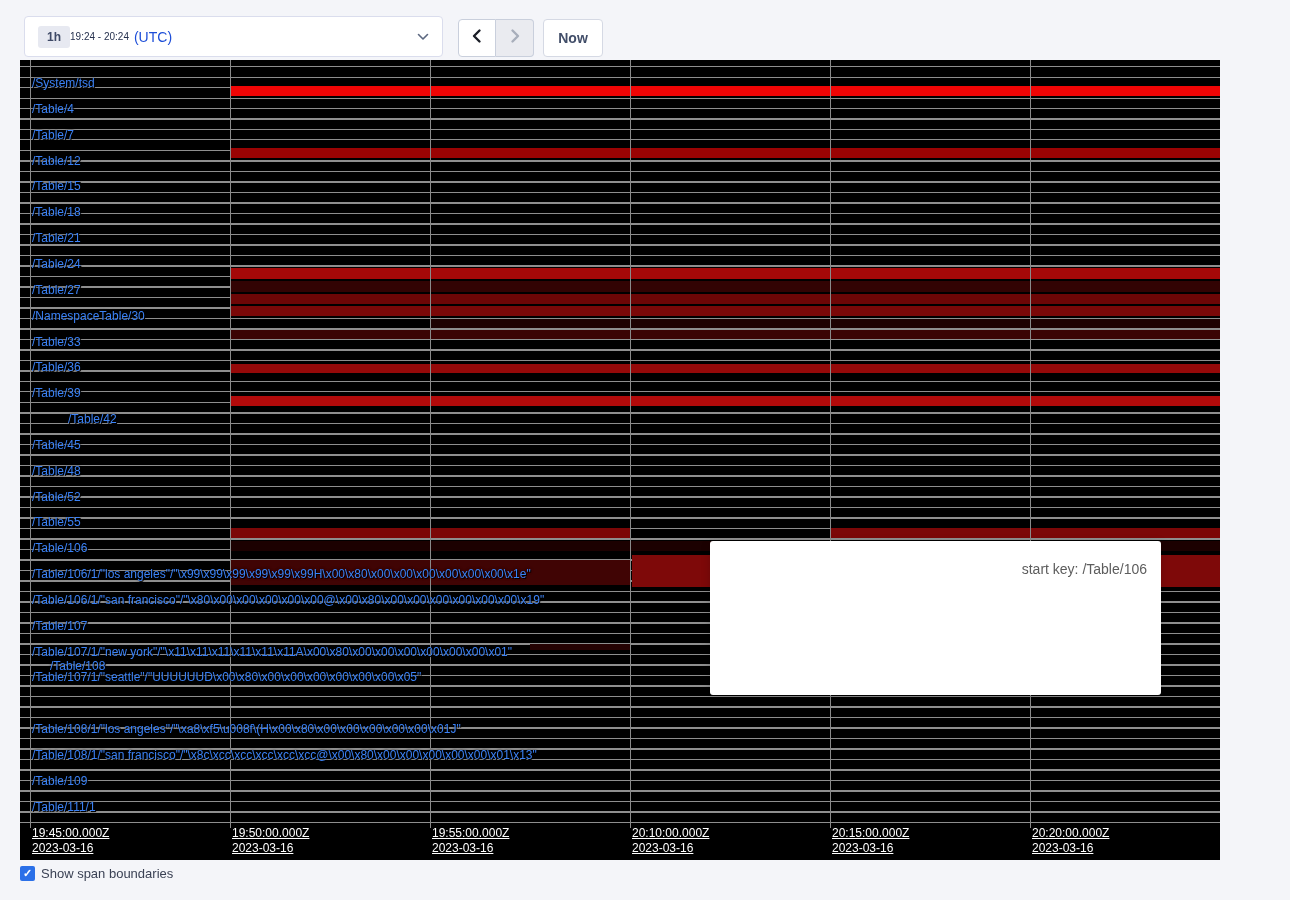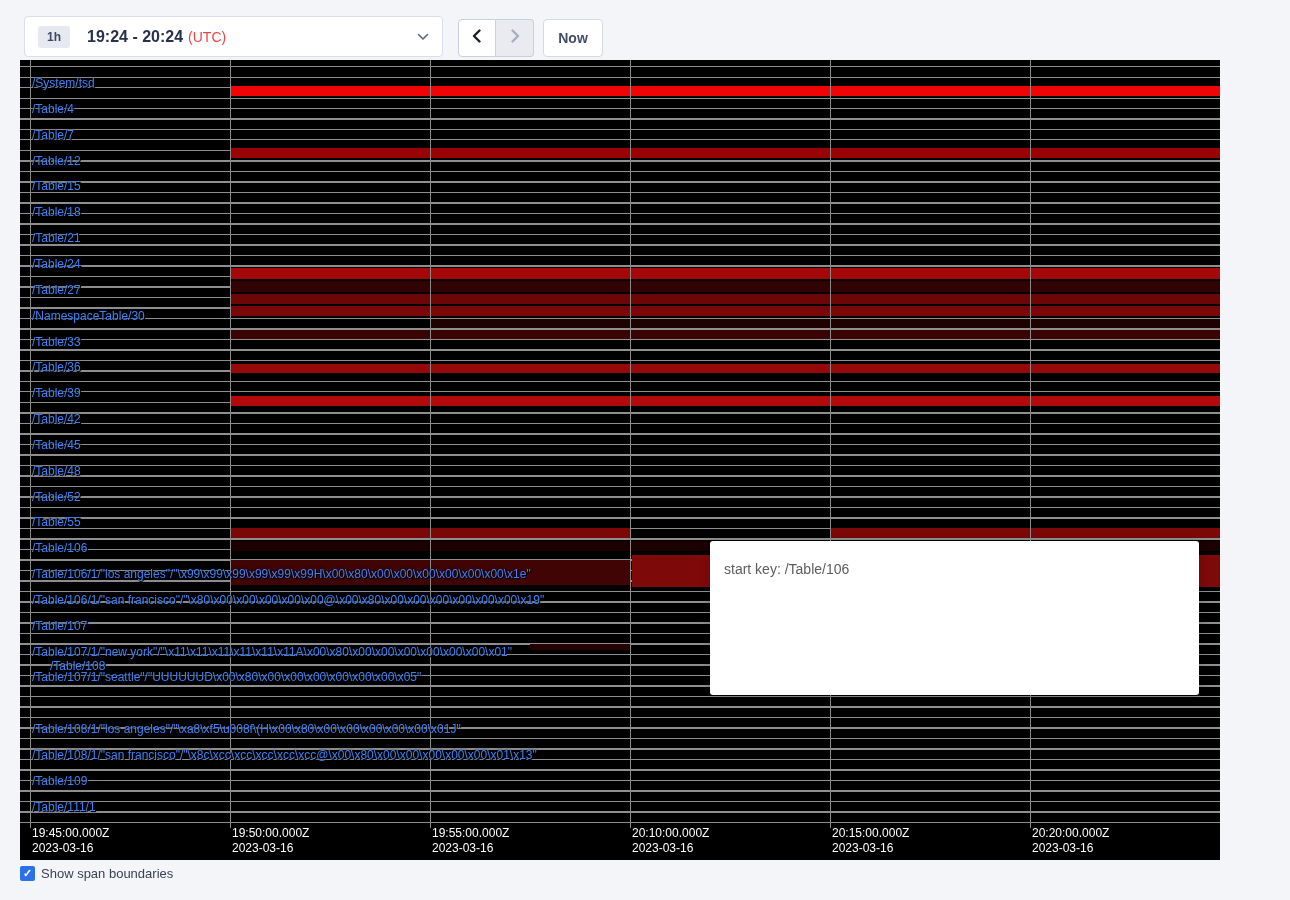--- a/index.html
+++ b/index.html
@@ -10,24 +10,24 @@
     overflow:hidden;
   }
   
   .range-select{
     position:absolute;left:24px;top:16px;width:419px;height:41px;
     background:#fff;border:1px solid #dadded;border-radius:4px;
     display:flex;align-items:center;padding:0 13px;box-sizing:border-box;cursor:pointer;
   }
   .range-pill{
     background:#e7e9f1;border-radius:3px;font-size:12px;font-weight:bold;
-    color:#3e4966;padding:4px 9px;margin-right:17px;
+    color:#3e4966;padding:4px 9px;margin-right:0;
   }
-  .range-text{font-size:16px;font-weight:bold;color:#26314e;margin-right:5px;}
-  .range-tz{font-size:14px;color:#ef4444;}
+  .range-text{font-size:10px;font-weight:normal;color:#26314e;margin-right:5px;}
+  .range-tz{font-size:14px;color:#1d4ed8;}
   .select-chevron{margin-left:auto;display:flex;align-items:center;}
   .nav-group{position:absolute;left:458px;top:19px;display:flex;}
   .nav-btn{
     box-sizing:border-box;width:38px;height:38px;display:flex;align-items:center;
     justify-content:center;background:#fff;border:1px solid #c9cfdc;cursor:pointer;
   }
   .nav-prev{border-radius:4px 0 0 4px;}
   .nav-next{border-radius:0 4px 4px 0;background:#eaebf0;border-left:none;cursor:default;}
   .now-btn{
     position:absolute;left:543px;top:19px;width:60px;height:38px;box-sizing:border-box;
@@ -46,26 +46,26 @@
       to bottom,
       rgba(150,150,150,.95) 0px, rgba(150,150,150,.95) 1px,
       transparent 1px, transparent 10.5px);
   }
   .band{position:absolute;z-index:2;}
   .vline{position:absolute;top:0;width:1px;height:768px;background:#8a8a8a;z-index:3;}
   .rlabel{
     position:absolute;left:12px;z-index:4;color:#3b82f6;font-size:12px;line-height:14px;
     white-space:nowrap;text-shadow:1px 1px 0 #000,0 0 3px #000;
   }
-  .tick{position:absolute;top:766px;z-index:4;color:#fff;font-size:12px;line-height:15px;white-space:nowrap;}
+  .tick{position:absolute;top:766px;z-index:4;color:#fff;font-size:12px;line-height:15px;white-space:nowrap;text-decoration:underline;}
   
   .kv-tooltip{
-    position:absolute;left:710px;top:541px;width:489px;height:154px;z-index:10;
+    position:absolute;left:710px;top:541px;width:451px;height:154px;z-index:10;
     background:#fff;border-radius:3px;box-shadow:0 2px 10px rgba(0,0,0,.18);
-    box-sizing:border-box;padding:11px 14px;font-size:14px;color:#5d5d5d;
+    box-sizing:border-box;padding:11px 14px;font-size:14px;color:#5d5d5d;text-align:right;
   }
   .kv-tooltip .tline{line-height:34px;white-space:nowrap;overflow:hidden;}
   
   .footer{position:absolute;left:20px;top:866px;display:flex;align-items:center;}
   .cbx{
     width:15px;height:15px;background:#2b70e8;border-radius:2px;color:#fff;
     font-size:11px;font-weight:bold;display:flex;align-items:center;justify-content:center;
     cursor:pointer;
   }
   .cbx-label{font-size:13px;color:#3a4154;margin-left:6px;}
@@ -134,21 +134,21 @@
     <div class="rlabel" style="top: 94px;">/Table/12</div>
     <div class="rlabel" style="top: 119px;">/Table/15</div>
     <div class="rlabel" style="top: 145px;">/Table/18</div>
     <div class="rlabel" style="top: 171px;">/Table/21</div>
     <div class="rlabel" style="top: 197px;">/Table/24</div>
     <div class="rlabel" style="top: 223px;">/Table/27</div>
     <div class="rlabel" style="top: 249px;">/NamespaceTable/30</div>
     <div class="rlabel" style="top: 275px;">/Table/33</div>
     <div class="rlabel" style="top: 300px;">/Table/36</div>
     <div class="rlabel" style="top: 326px;">/Table/39</div>
-    <div class="rlabel" style="top: 352px;">/Table/42</div>
+    <div class="rlabel" style="top: 352px; padding-left: 36px;">/Table/42</div>
     <div class="rlabel" style="top: 378px;">/Table/45</div>
     <div class="rlabel" style="top: 404px;">/Table/48</div>
     <div class="rlabel" style="top: 430px;">/Table/52</div>
     <div class="rlabel" style="top: 455px;">/Table/55</div>
     <div class="rlabel" style="top: 481px;">/Table/106</div>
     <div class="rlabel" style="top: 507px;">/Table/106/1/"los angeles"/"\x99\x99\x99\x99\x99\x99H\x00\x80\x00\x00\x00\x00\x00\x00\x1e"</div>
     <div class="rlabel" style="top: 533px;">/Table/106/1/"san francisco"/"\x80\x00\x00\x00\x00\x00@\x00\x80\x00\x00\x00\x00\x00\x00\x19"</div>
     <div class="rlabel" style="top: 559px;">/Table/107</div>
     <div class="rlabel" style="top: 585px;">/Table/107/1/"new york"/"\x11\x11\x11\x11\x11\x11A\x00\x80\x00\x00\x00\x00\x00\x00\x01"</div>
     <div class="rlabel" style="top: 610px;">/Table/107/1/"seattle"/"UUUUUUD\x00\x80\x00\x00\x00\x00\x00\x00\x05"</div>

